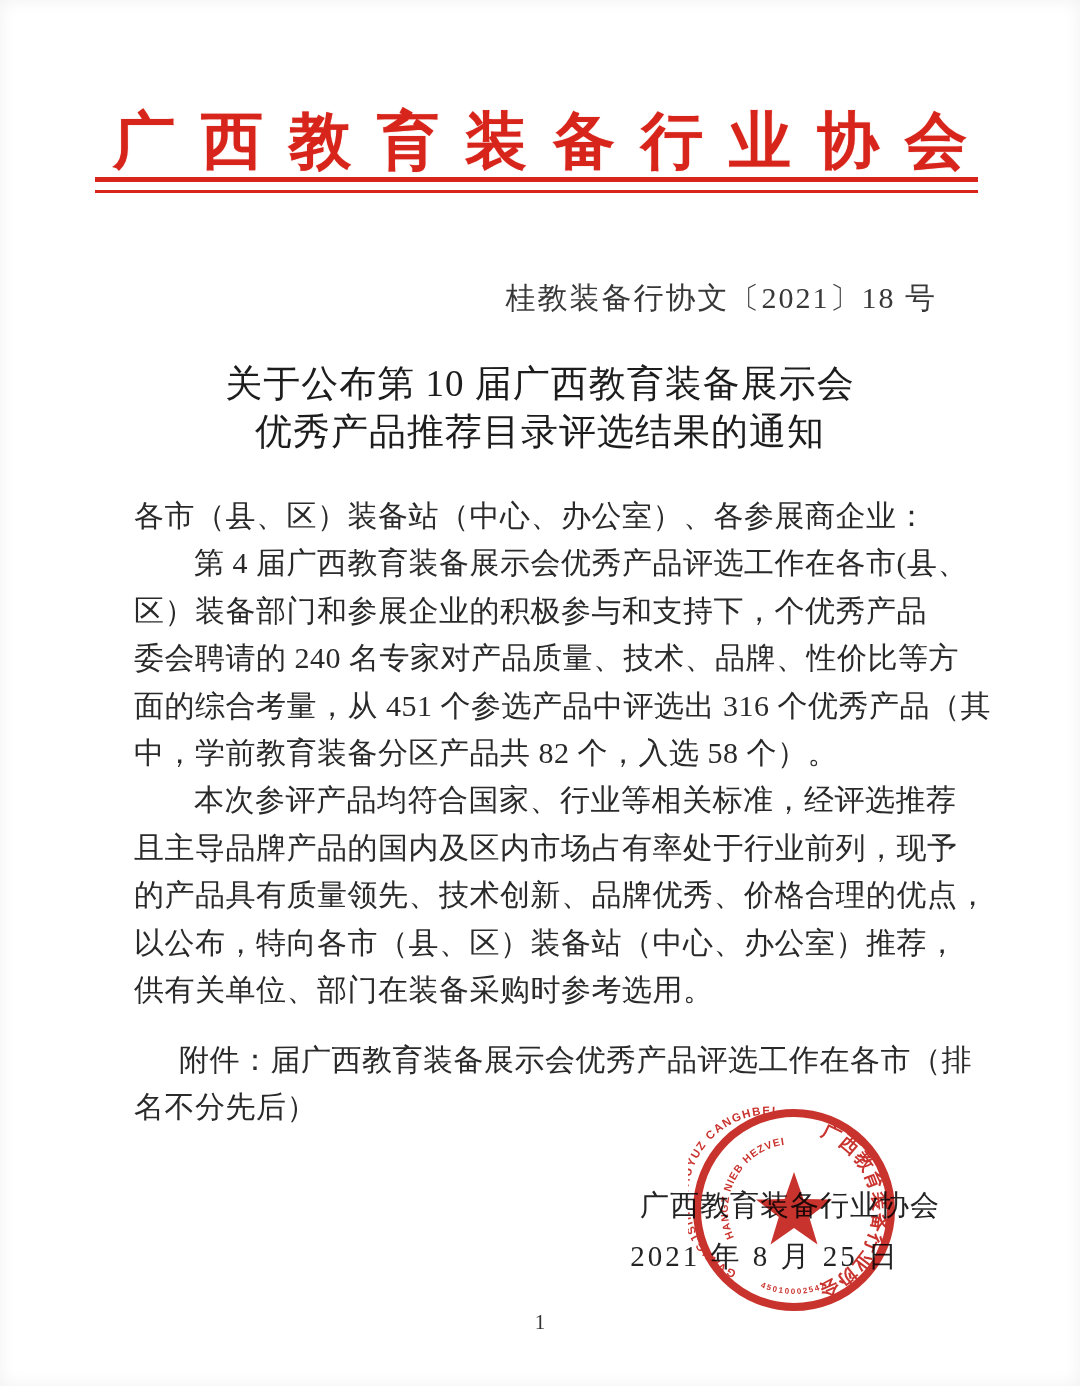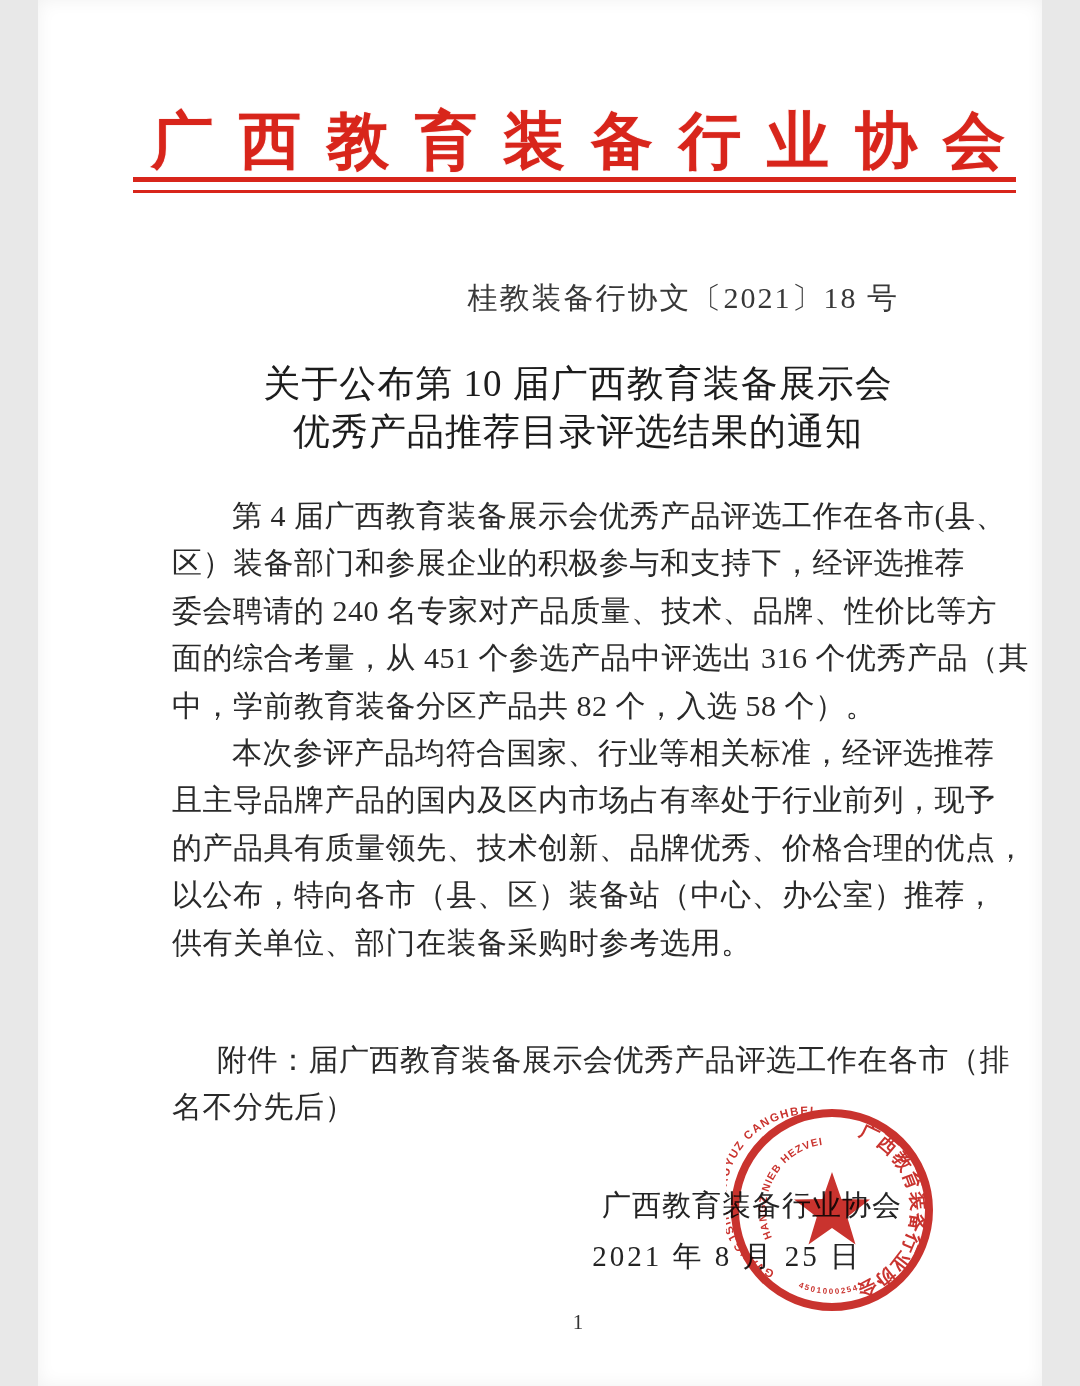--- a/index.html
+++ b/index.html
@@ -1,18 +1,18 @@
 <!DOCTYPE html>
 <html><head>
 <meta charset="utf-8">
 <style>
   html, body { margin: 0; padding: 0; background: #e8e8e8; }
   .page {
     position: relative;
-    width: 1004px;
+    width: 1080px;
     height: 1386px;
     margin: 0 auto;
     background: #ffffff;
     overflow: hidden;
     font-family: "Liberation Serif", "DejaVu Serif", serif;
     box-shadow: inset 0 0 18px rgba(0,0,0,0.06);
   }
 
   
   .org-header {
@@ -137,22 +137,23 @@
   <div class="rule rule-thin"></div>
 
   <div class="doc-number">桂教装备行协文〔2021〕18 号</div>
 
   <div class="doc-title">
     <div>关于公布第 10 届广西教育装备展示会</div>
     <div>优秀产品推荐目录评选结果的通知</div>
   </div>
 
   <div class="body-text">
+    <div class="line">各市（县、区）装备站（中心、办公室）、各参展商企业：</div>
     <div class="line indent-2">第 4 届广西教育装备展示会优秀产品评选工作在各市(县、</div>
-    <div class="line">区）装备部门和参展企业的积极参与和支持下，经评选推荐</div>
+    <div class="line">区）装备部门和参展企业的积极参与和支持下，个优秀产品</div>
     <div class="line">委会聘请的 240 名专家对产品质量、技术、品牌、性价比等方</div>
     <div class="line">面的综合考量，从 451 个参选产品中评选出 316 个优秀产品（其</div>
     <div class="line">中，学前教育装备分区产品共 82 个，入选 58 个）。</div>
     <div class="line indent-2">本次参评产品均符合国家、行业等相关标准，经评选推荐</div>
     <div class="line">且主导品牌产品的国内及区内市场占有率处于行业前列，现予</div>
     <div class="line">的产品具有质量领先、技术创新、品牌优秀、价格合理的优点，</div>
     <div class="line">以公布，特向各市（县、区）装备站（中心、办公室）推荐，</div>
     <div class="line">供有关单位、部门在装备采购时参考选用。</div>
   </div>
 

